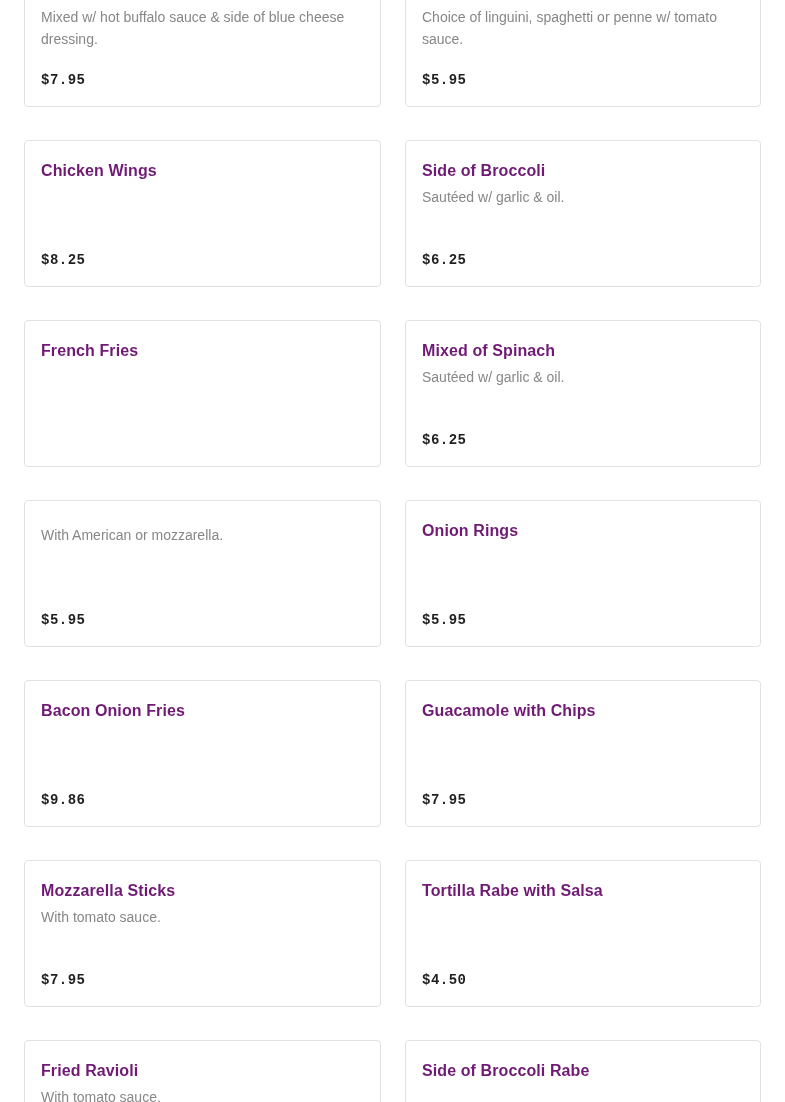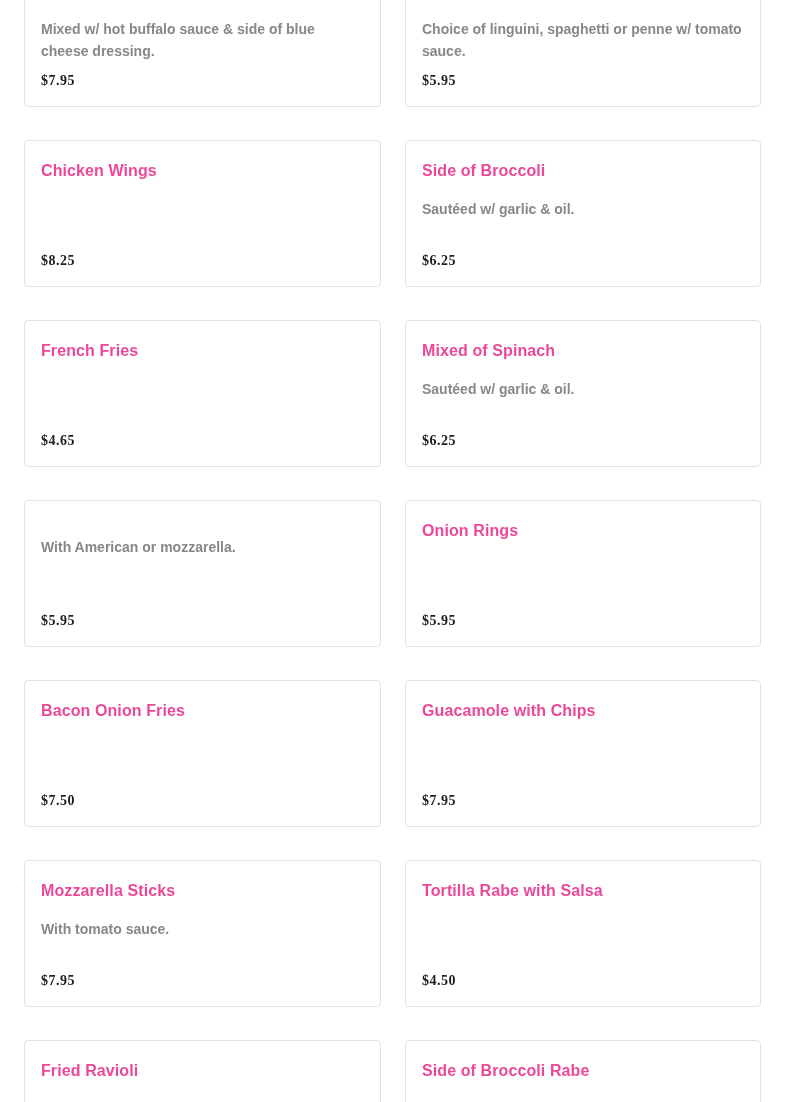--- a/index.html
+++ b/index.html
@@ -33,33 +33,33 @@
     padding: 19px 16px 17px 16px;
     display: flex;
     flex-direction: column;
     cursor: pointer;
   }
   .card-title {
     min-height: 22px;
     font-size: 16px;
     line-height: 22px;
     font-weight: 700;
-    color: #ec4899;
+    color: #701a75;
     letter-spacing: 0.1px;
   }
   .card-desc {
     font-size: 14px;
     line-height: 22px;
-    font-weight: 700;
+    font-weight: 400;
     color: #878787;
-    margin-top: 16px;
+    margin-top: 4px;
   }
   .card-price {
     margin-top: auto;
-    font-family: Liberation Serif, serif;
+    font-family: Liberation Mono, monospace;
     font-size: 14px;
     line-height: 17px;
     font-weight: 700;
     color: #1f1f1f;
     letter-spacing: 0.5px;
   }
 </style>
 </head>
 <body>
 
@@ -83,21 +83,20 @@
 
   <div class="card">
     <div class="card-title">Side of Broccoli</div>
     <div class="card-desc">Sautéed w/ garlic &amp; oil.</div>
     <div class="card-price">$6.25</div>
   </div>
 
   <div class="card">
     <div class="card-title">French Fries</div>
     <div class="card-desc"></div>
-    <div class="card-price">$4.65</div>
   </div>
 
   <div class="card">
     <div class="card-title">Mixed of Spinach</div>
     <div class="card-desc">Sautéed w/ garlic &amp; oil.</div>
     <div class="card-price">$6.25</div>
   </div>
 
   <div class="card">
     <div class="card-desc">With American or mozzarella.</div>
@@ -106,21 +105,21 @@
 
   <div class="card">
     <div class="card-title">Onion Rings</div>
     <div class="card-desc"></div>
     <div class="card-price">$5.95</div>
   </div>
 
   <div class="card">
     <div class="card-title">Bacon Onion Fries</div>
     <div class="card-desc"></div>
-    <div class="card-price">$7.50</div>
+    <div class="card-price">$9.86</div>
   </div>
 
   <div class="card">
     <div class="card-title">Guacamole with Chips</div>
     <div class="card-desc"></div>
     <div class="card-price">$7.95</div>
   </div>
 
   <div class="card">
     <div class="card-title">Mozzarella Sticks</div>

